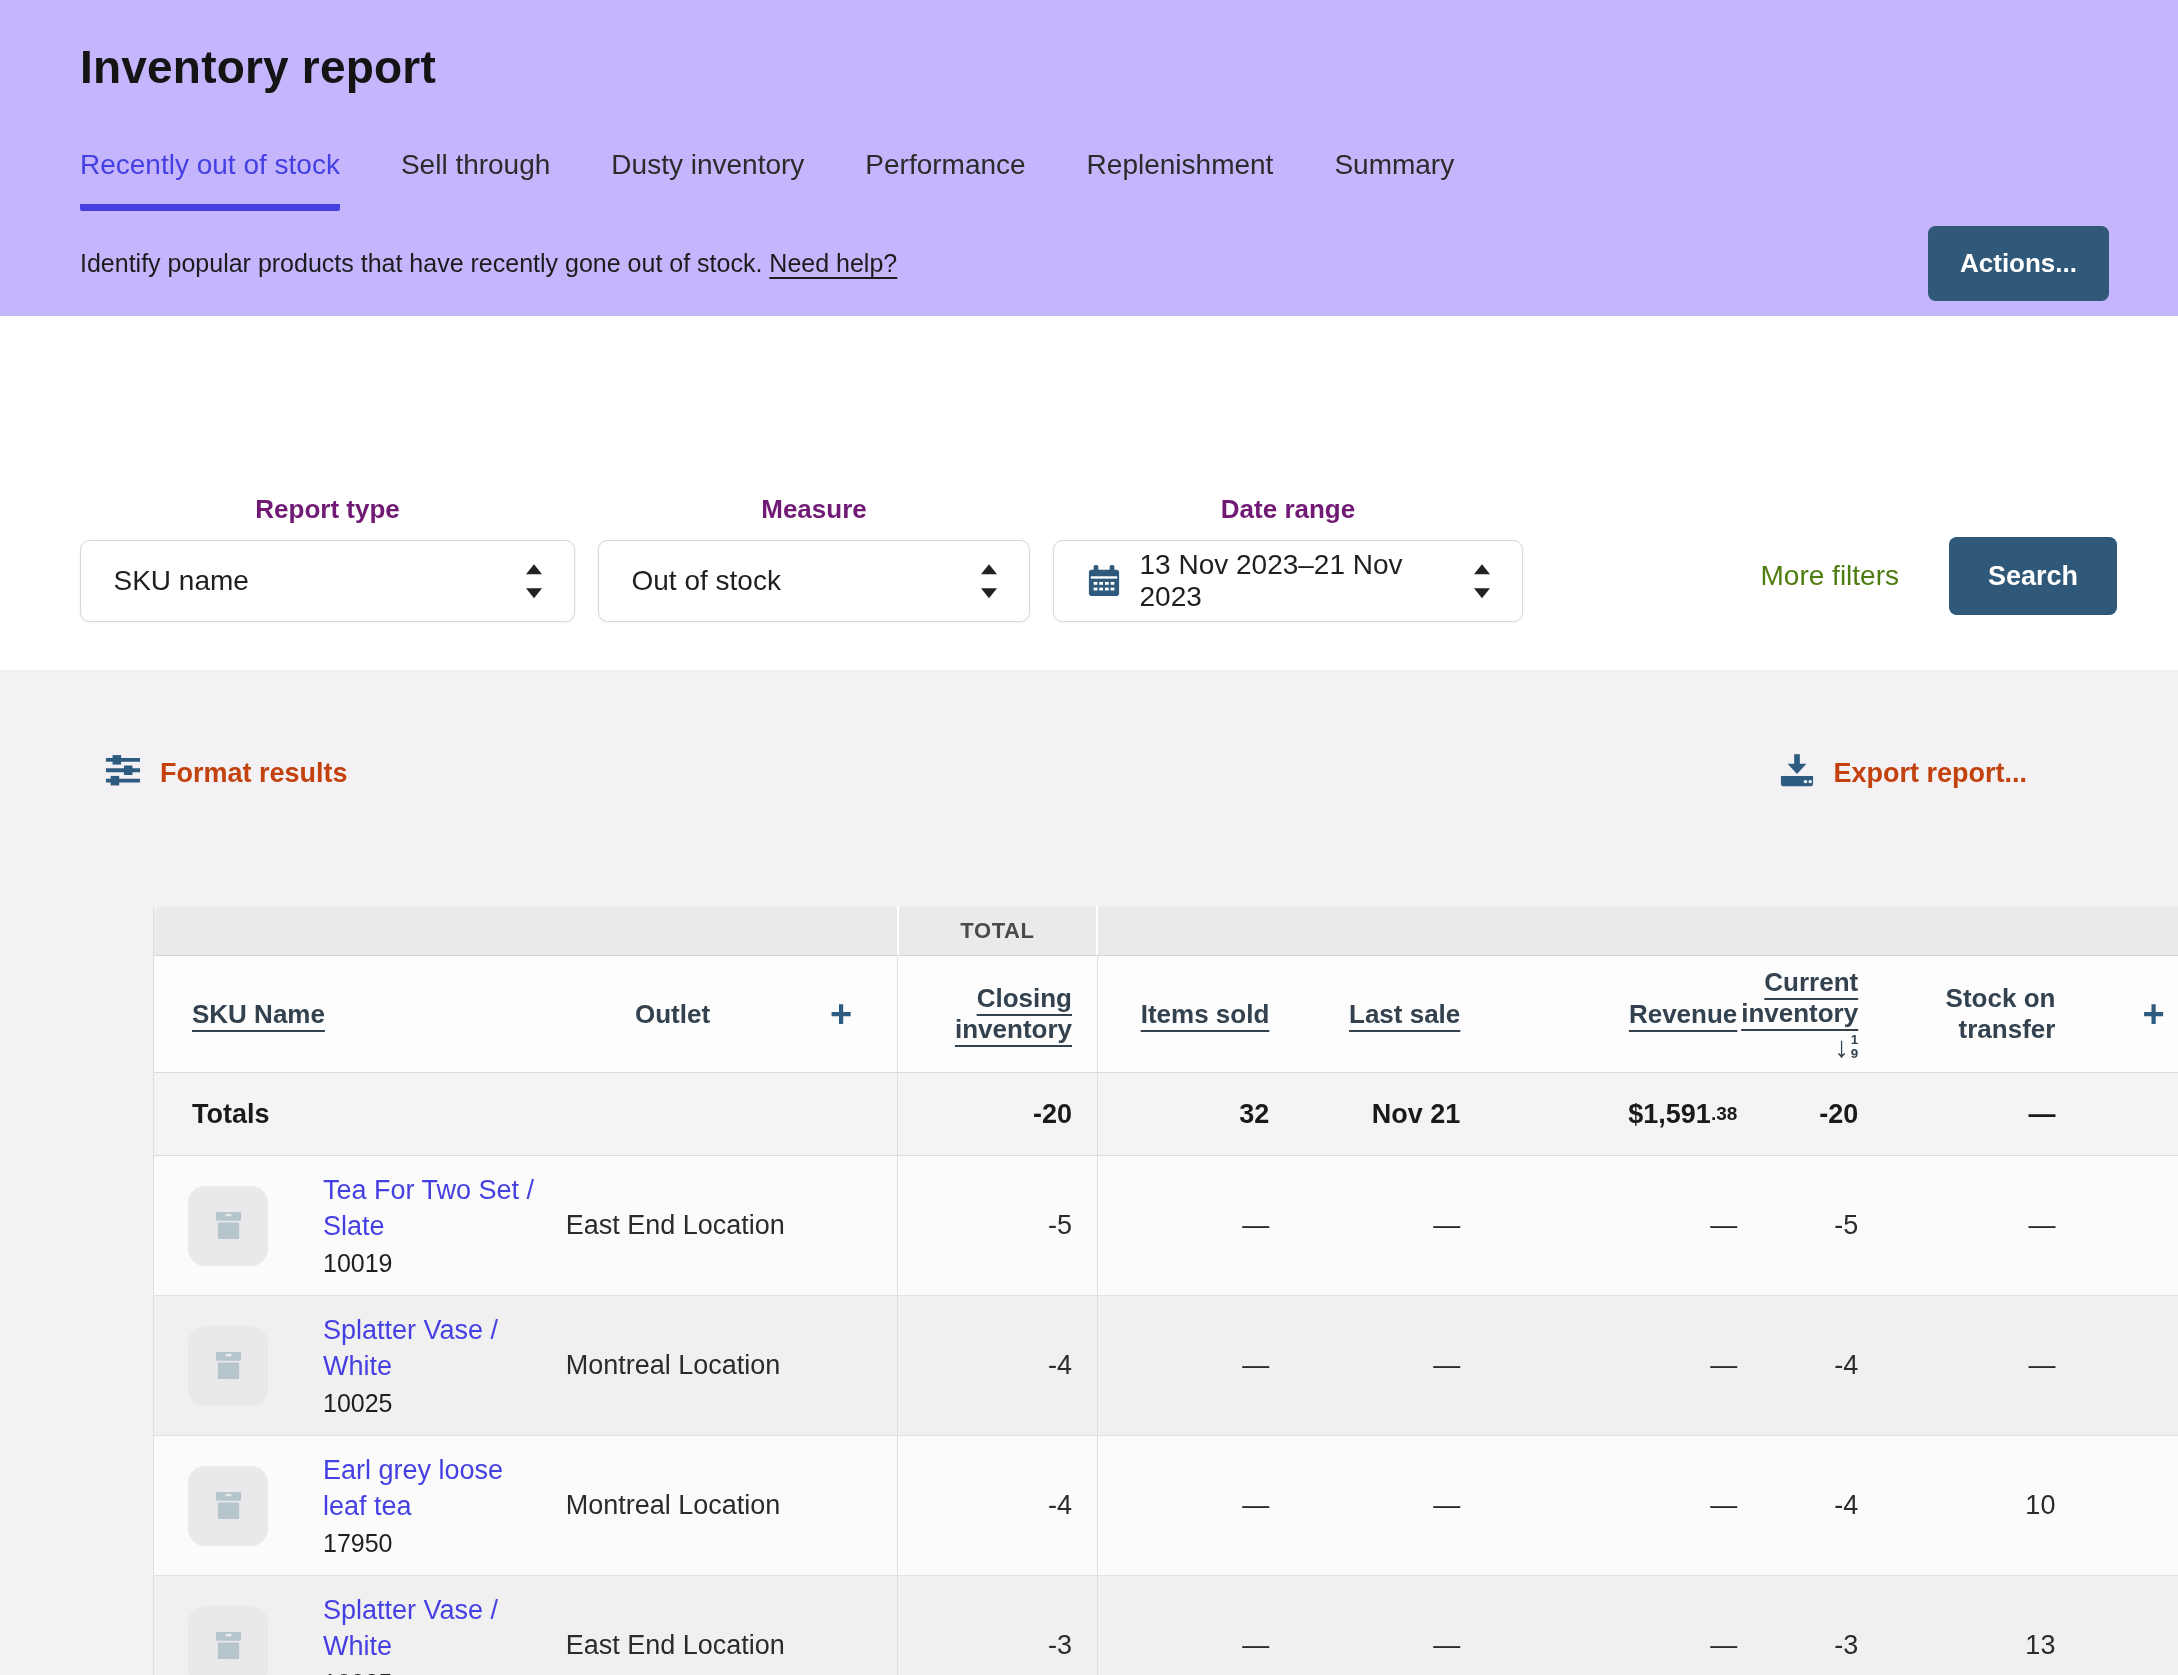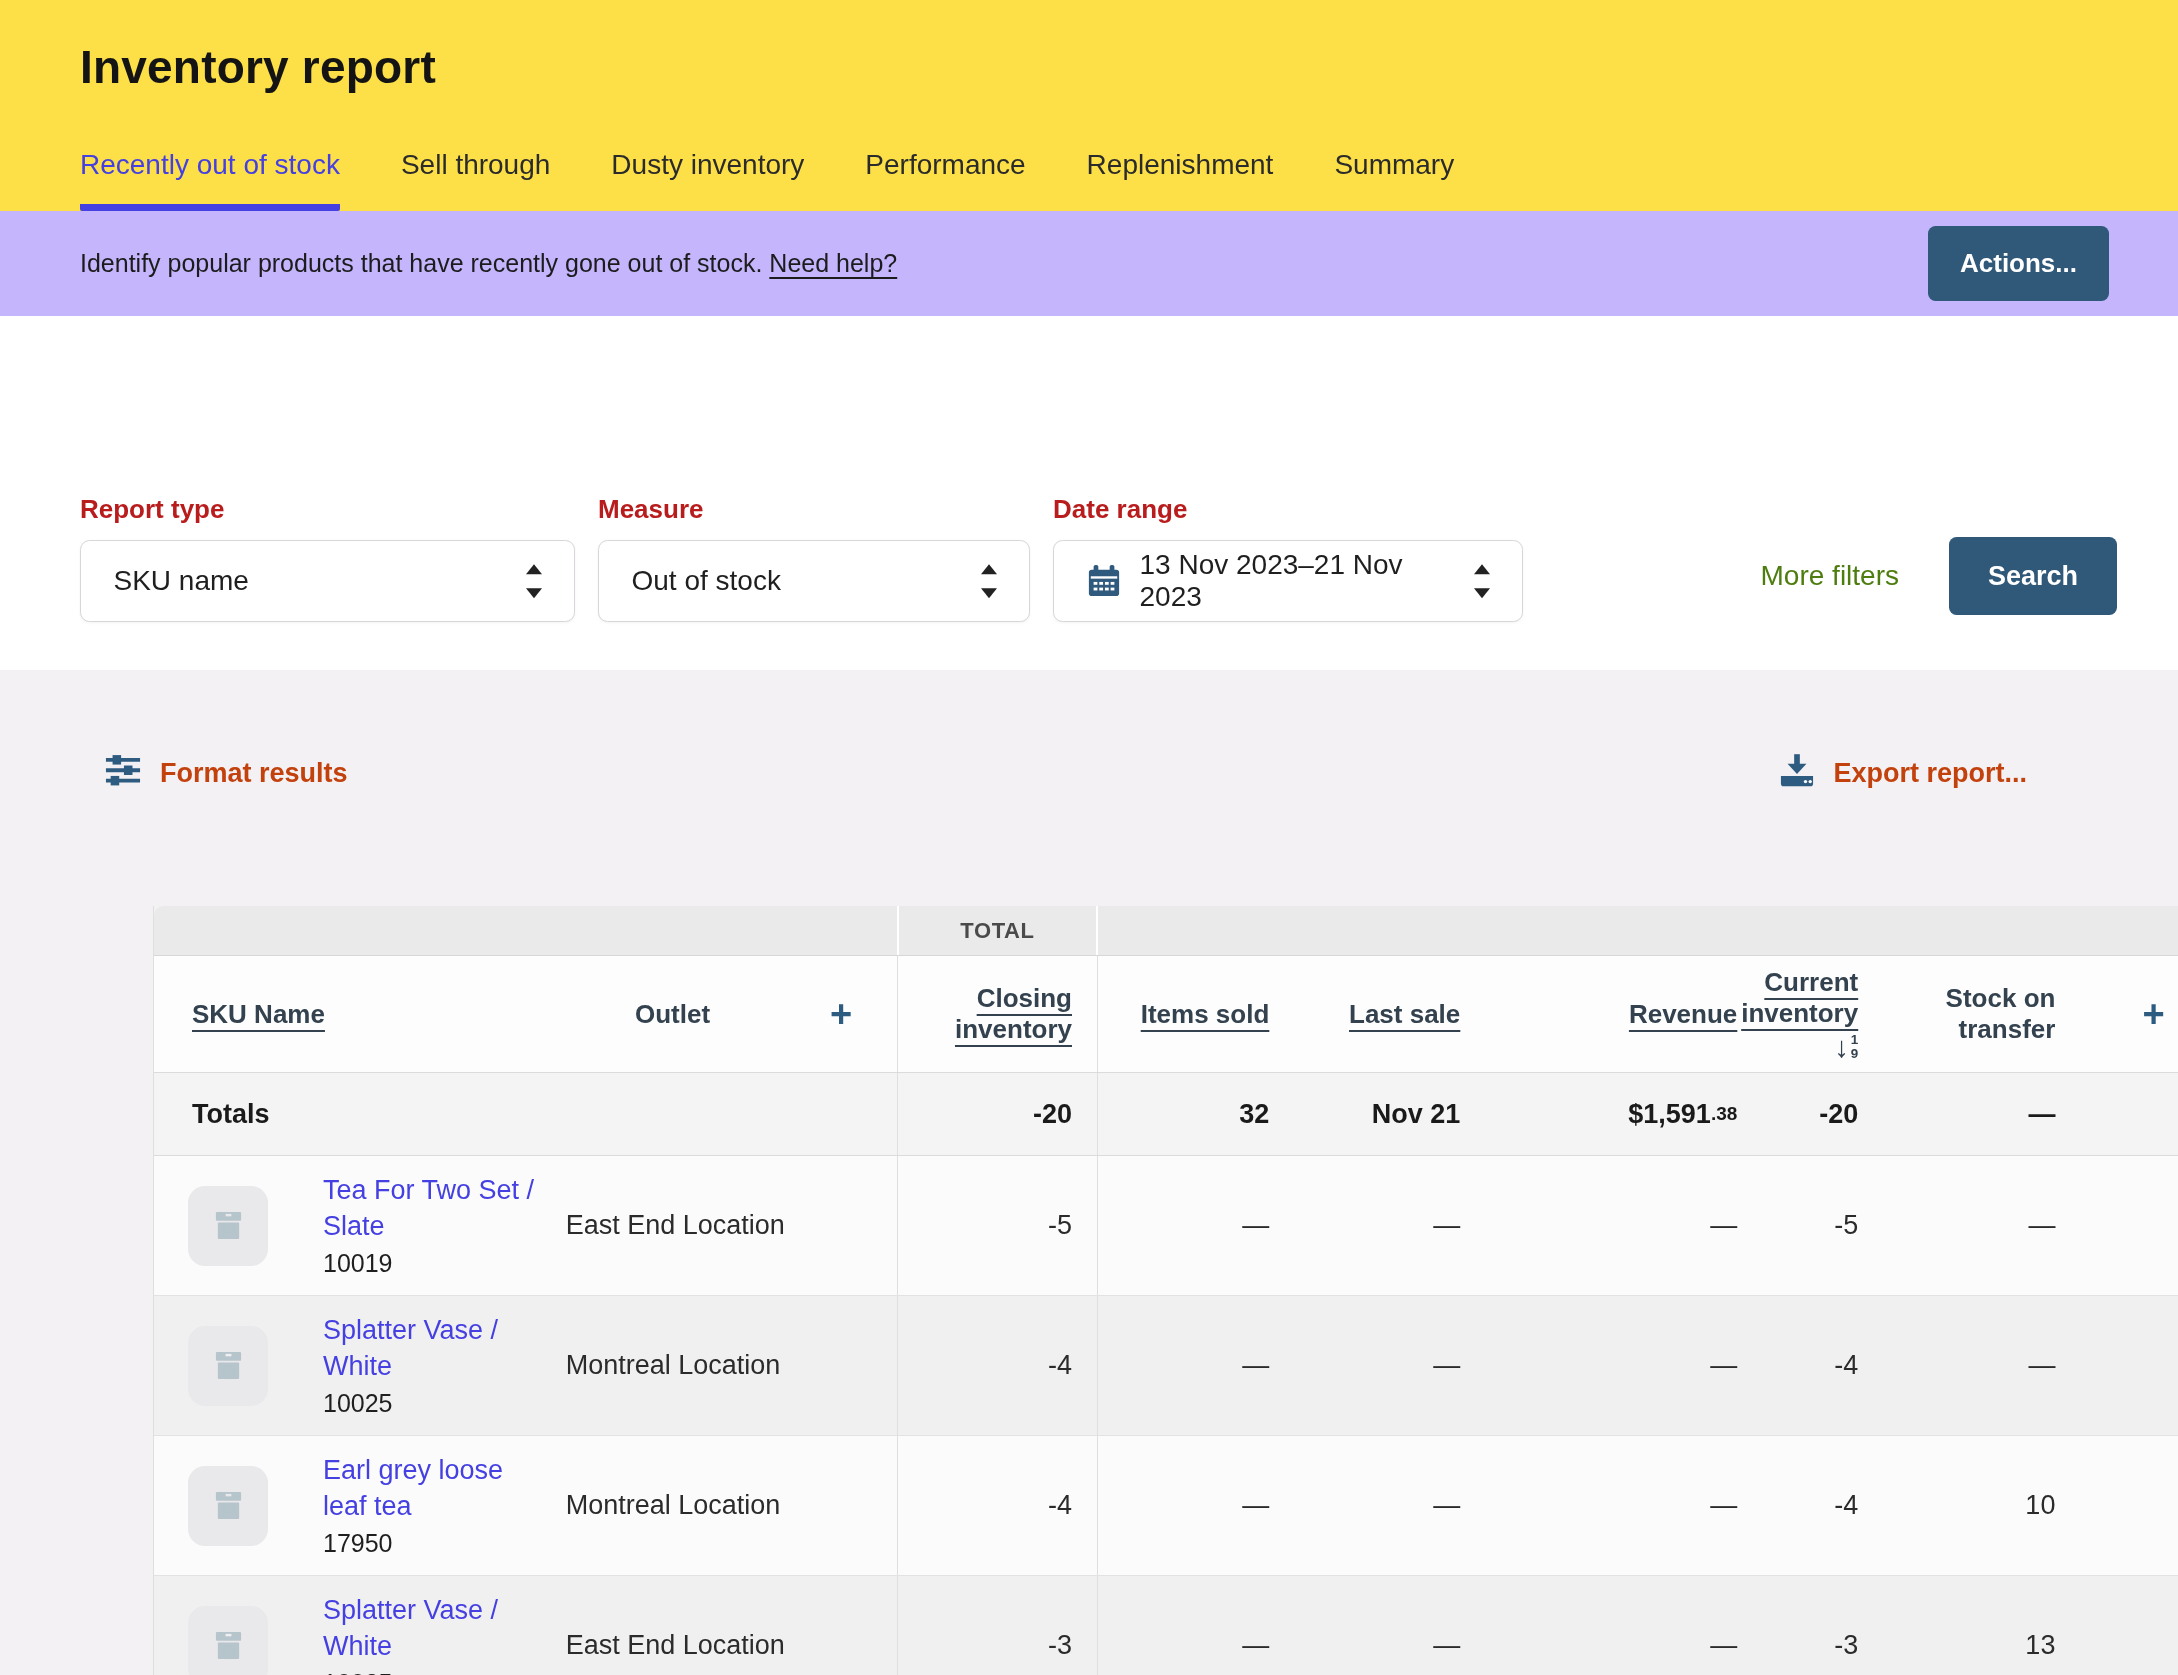--- a/index.html
+++ b/index.html
@@ -3,21 +3,21 @@
 <meta charset="utf-8">
 <style>
   * { box-sizing: border-box; margin: 0; padding: 0; }
   html,body { width: 2178px; height: 1676px; overflow: hidden; }
   body {
     font-family: "Liberation Sans", sans-serif;
     background: #f3f1f3;
     color: #1f1f1f;
   }
   
-  .page-header { padding: 40px 80px 0 80px; background: #fde047; }
+  .page-header { padding: 40px 80px 0 80px; background: #c4b5fd; }
   .page-title { font-size: 46px; font-weight: 700; color: #141414; letter-spacing: 0.2px; }
   .tabs { display: flex; gap: 61px; margin-top: 55px; }
   .tab {
     font-size: 28px; color: #2b2b2b; padding-bottom: 23px;
     border-bottom: 7.6px solid transparent; cursor: pointer; white-space: nowrap;
   }
   .tab.active { color: #4540e1; border-bottom-color: #4540e1; border-radius: 1.9px; }
   
   .banner {
     height: 105px; background: #c4b5fd;
@@ -30,21 +30,21 @@
     background: #305878; color: #ffffff; border: none; border-radius: 7.6px;
     font-family: "Liberation Sans", sans-serif;
     font-size: 26px; font-weight: 700; padding: 22px 32px; cursor: pointer;
   }
   
   .filters {
     background: #ffffff; padding: 178px 61px 48px 80px;
     display: flex; align-items: flex-start; gap: 23px;
   }
   .filter-field { display: flex; flex-direction: column; }
-  .filter-label { font-size: 26px; font-weight: 700; color: #b91c1c; margin-bottom: 15.3px; }
+  .filter-label { font-size: 26px; font-weight: 700; color: #701a75; margin-bottom: 15.3px; text-align: center; }
   .select-box {
     position: relative; height: 82px; background: #fff;
     border: 1.9px solid #d8d6d8; border-radius: 9.6px;
     box-shadow: 0 1px 2.9px rgba(0,0,0,0.05);
     display: flex; align-items: center; padding: 0 86px 0 32.5px;
     font-size: 28px; color: #1f1f1f; cursor: pointer;
   }
   .w-report { width: 495px; } .w-measure { width: 432px; } .w-date { width: 470px; }
   .spinner {
     position: absolute; right: 32.5px; top: 50%; transform: translateY(-50%);

